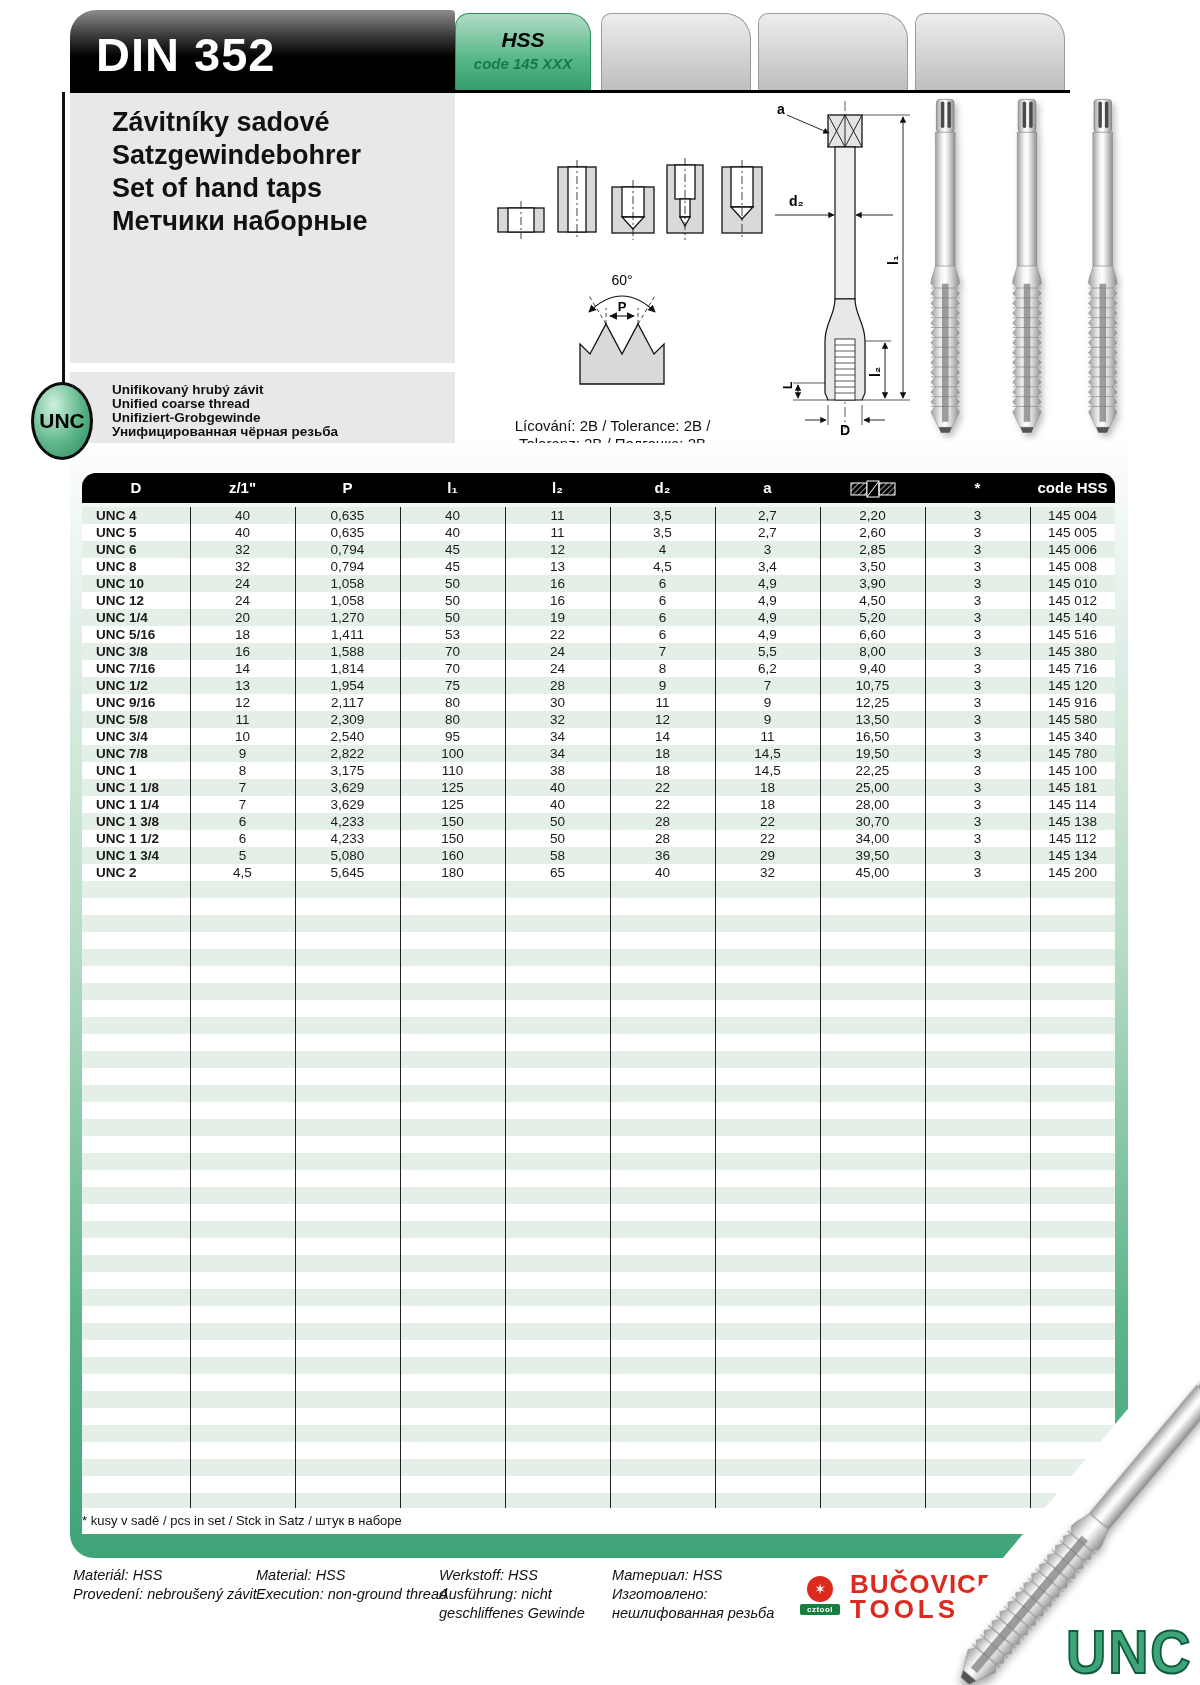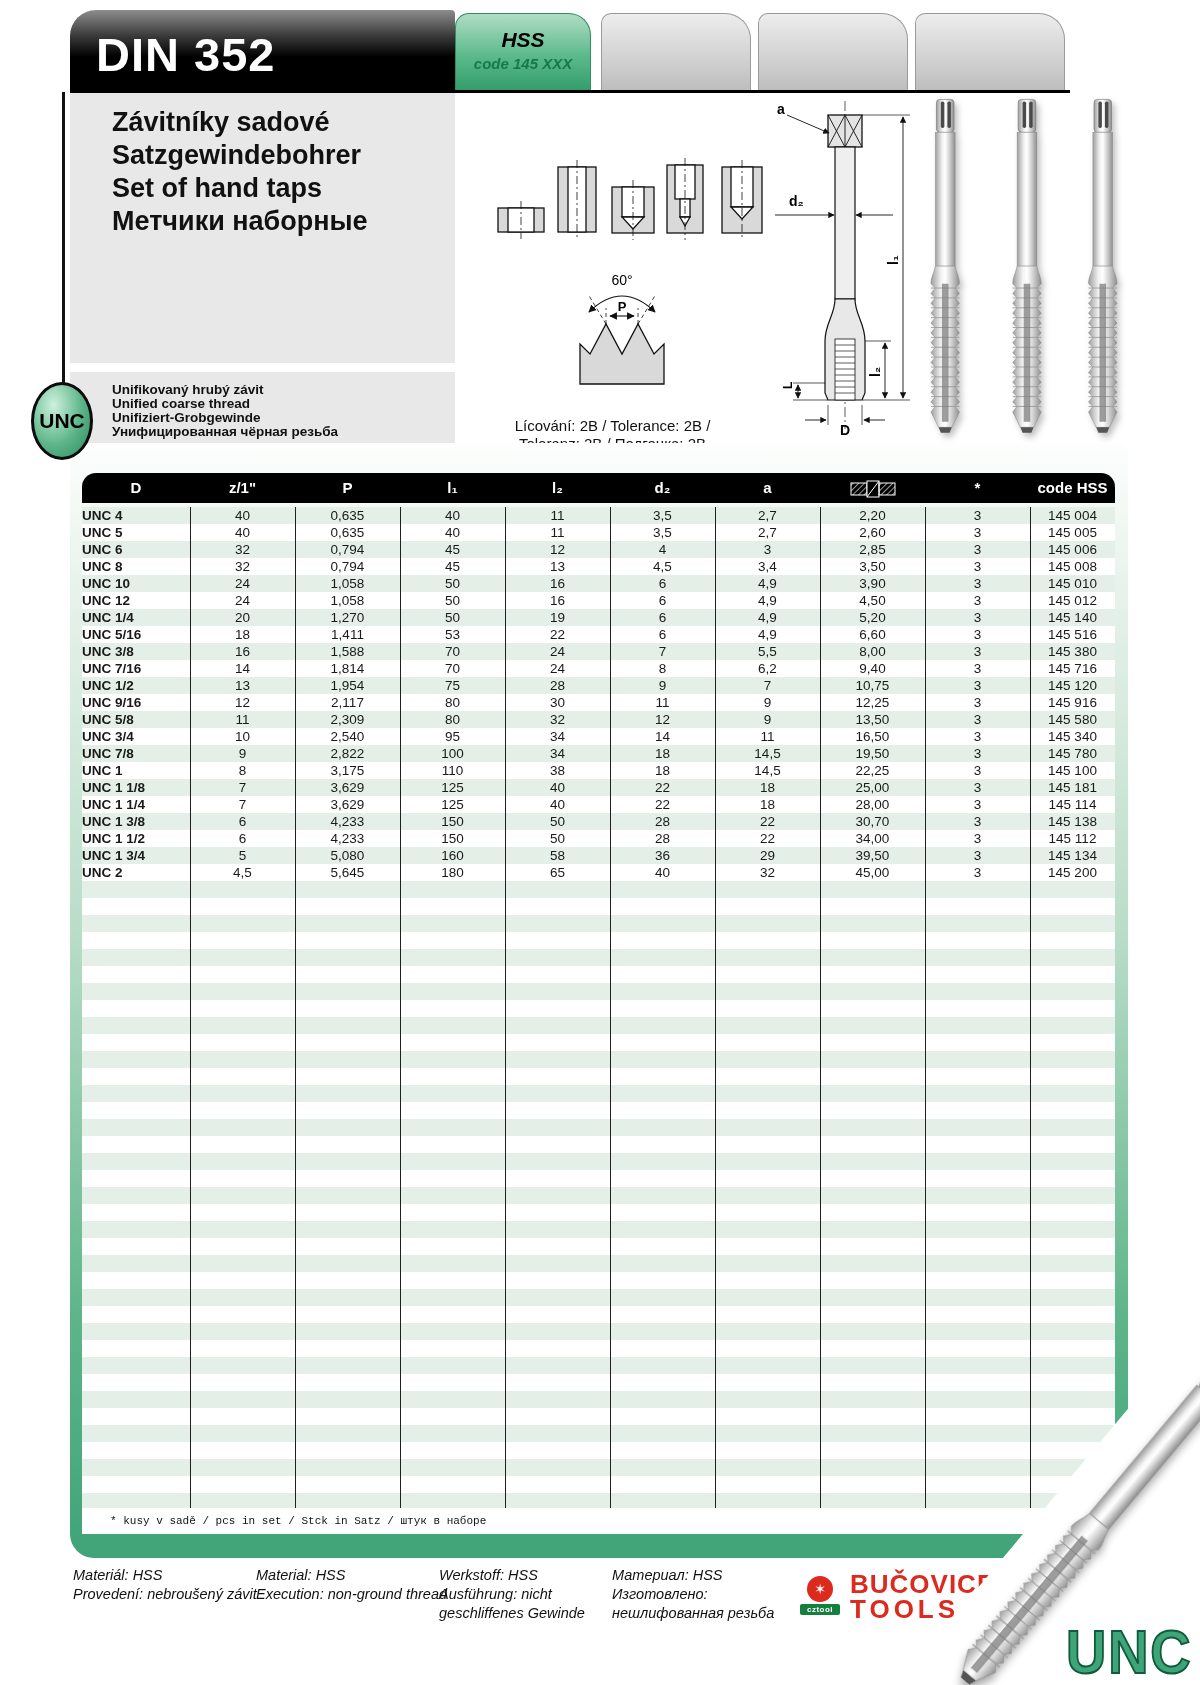--- a/index.html
+++ b/index.html
@@ -47,23 +47,23 @@
   .grid-cols{display:grid;grid-template-columns:108px 105px 105px 105px 105px 105px 105px 105px 105px 85px;}
   .thead{position:absolute;left:12px;top:30px;width:1033px;height:30px;background:#000;
     border-radius:14px 14px 0 0;color:#fff;}
   .thead .hcell{font-size:15px;font-weight:bold;line-height:30px;text-align:center;}
   .tbody{position:absolute;left:12px;top:64px;width:1033px;height:1001px;
     background:repeating-linear-gradient(180deg,#e3efe7 0px,#e3efe7 17px,#ffffff 17px,#ffffff 34px);}
   .colline{position:absolute;top:0;bottom:0;width:1.4px;background:#202020;}
   .trows{position:absolute;left:0;top:0;width:100%;}
   .trow{height:17px;}
   .tcell{font-size:13.5px;line-height:17px;text-align:center;color:#1a1a1a;}
-  .tcell-d{text-align:left;font-weight:bold;}
+  .tcell-d{text-align:left;padding-left:14px;font-weight:bold;}
   .footnote{position:absolute;left:12px;top:1065px;width:1033px;height:26px;background:#fff;
-    font-size:11px;line-height:26px;padding-left:28px;box-sizing:border-box;font-family:Liberation Mono, monospace;}
+    font-size:13px;line-height:26px;padding-left:0;box-sizing:border-box;}
 
   
   .fcol{top:1566px;font-style:italic;font-size:14.5px;line-height:19px;z-index:2;}
   .logo{left:800px;top:1572px;display:flex;gap:10px;align-items:flex-start;z-index:2;}
   .emblem-wrap{display:flex;flex-direction:column;align-items:center;gap:2px;margin-top:4px;}
   .emblem{width:26px;height:26px;border-radius:50%;background:#dc2a1e;color:#fff;
     display:flex;align-items:center;justify-content:center;font-size:14px;}
   .emblem-pill{width:40px;height:11px;background:#15803d;border-radius:2px;color:#fff;
     font-size:8px;font-weight:bold;text-align:center;line-height:11px;letter-spacing:.5px;}
   .logo-txt div{color:#dc2a1e;font-weight:bold;font-size:26px;line-height:25px;letter-spacing:1px;}

